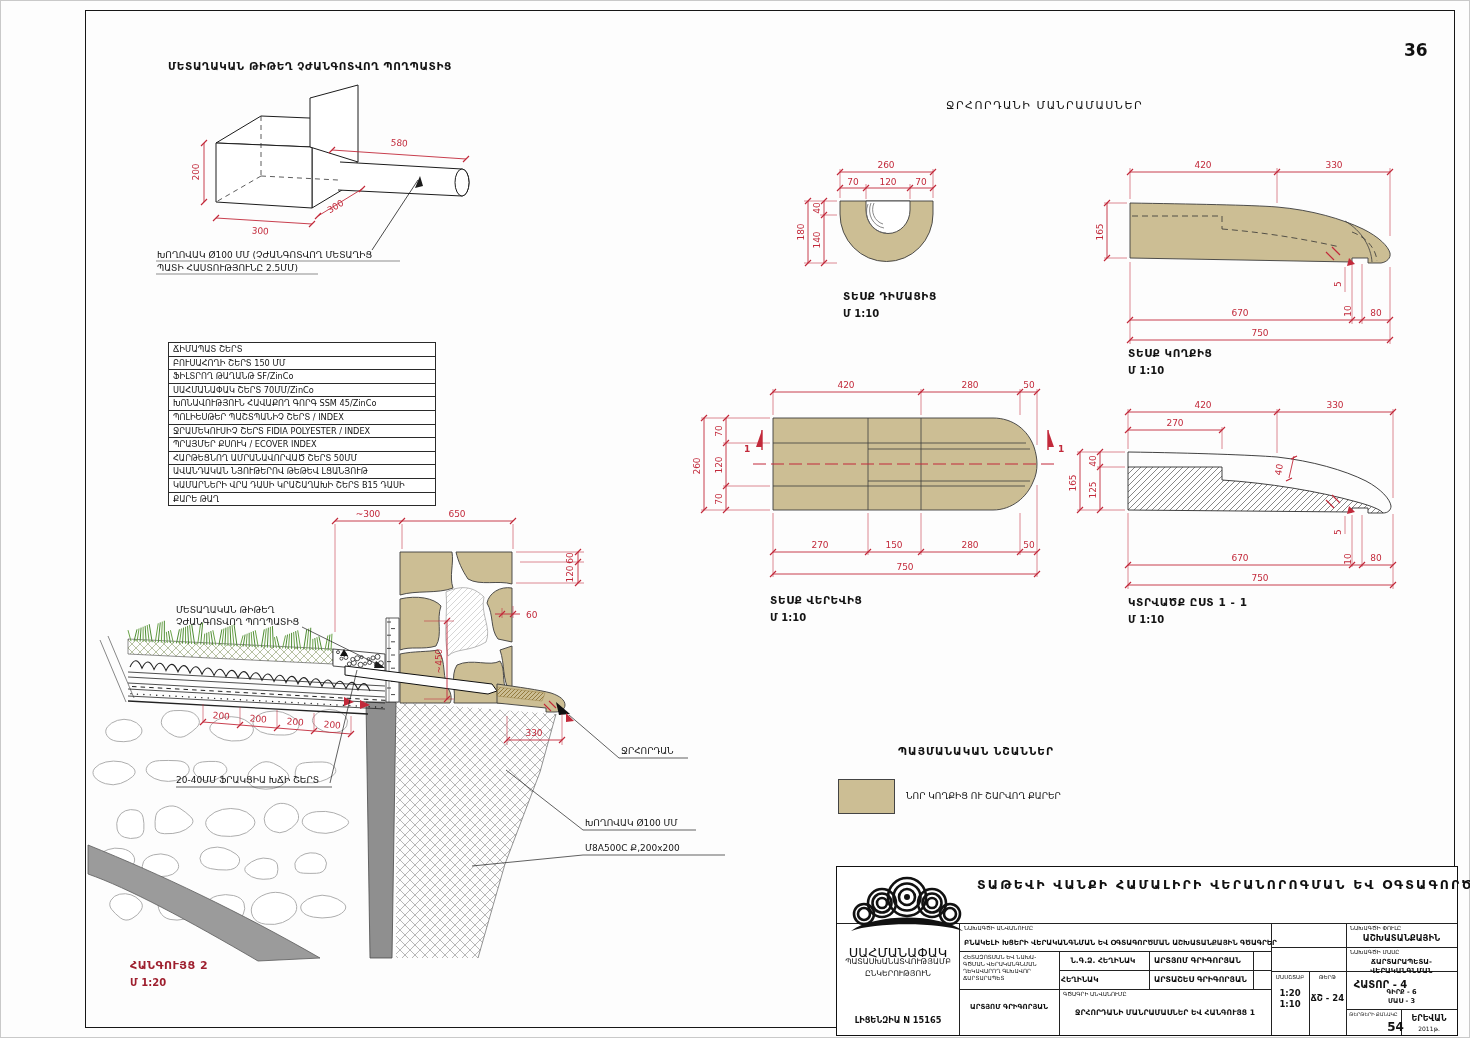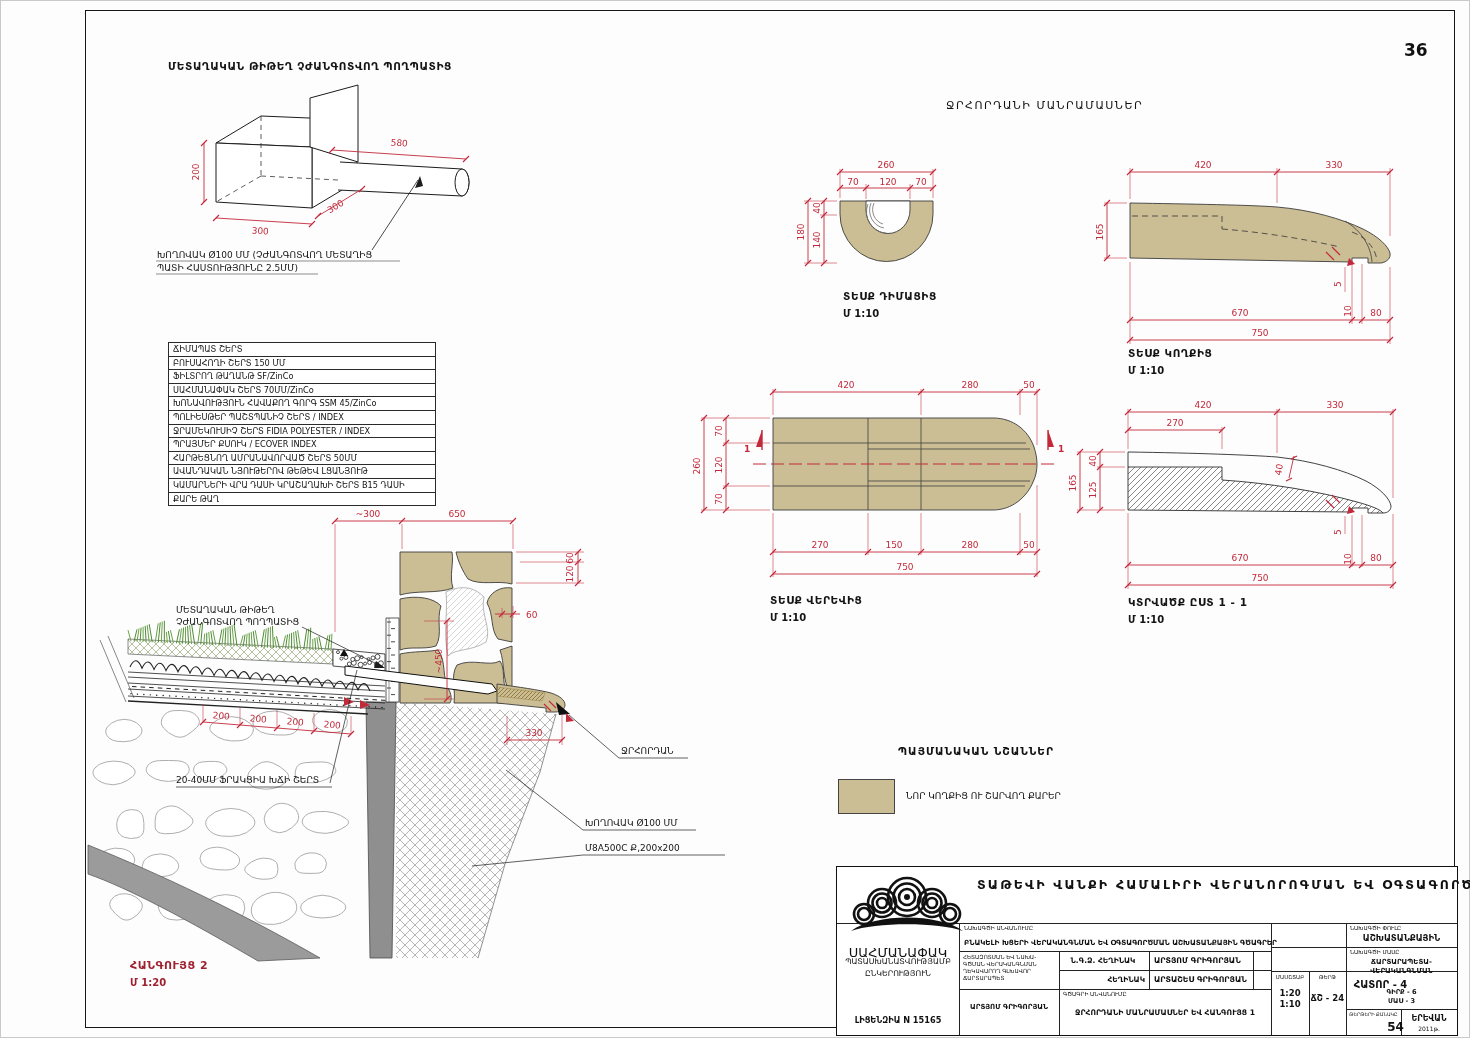--- a/index.html
+++ b/index.html
@@ -546,21 +546,21 @@
   <div class="tx b ctr" style="left:0;top:148px;width:122px;font-size:8.2px">ԼԻՑԵՆԶԻԱ N 15165</div>
 
   <div class="tx" style="left:127px;top:58px;font-size:5.6px">ՆԱԽԱԳԾԻ ԱՆՎԱՆՈՒՄԸ</div>
   <div class="tx b" style="left:127px;top:71px;font-size:7.2px">ԲՆԱԿԵԼԻ ԽՑԵՐԻ ՎԵՐԱԿԱՆԳՆՄԱՆ ԵՎ ՕԳՏԱԳՈՐԾՄԱՆ ԱՇԽԱՏԱՆՔԱՅԻՆ ԳԾԱԳՐԵՐ</div>
   <div class="tx" style="left:126px;top:87px;font-size:5.6px">ՀԵՏԱԶՈՏՄԱՆ ԵՎ ՆԱԽԱ-</div>
   <div class="tx" style="left:126px;top:94px;font-size:5.6px">ԳԾՄԱՆ ՎԵՐԱԿԱՆԳՆՄԱՆ</div>
   <div class="tx" style="left:126px;top:101px;font-size:5.6px">ՂԵԿԱՎԱՐՈՂ ԳԼԽԱՎՈՐ</div>
   <div class="tx" style="left:126px;top:108px;font-size:5.6px">ՃԱՐՏԱՐԱՊԵՏ</div>
   <div class="tx b ctr" style="left:123px;top:136px;width:98px;font-size:7px">ԱՐՏՅՈՄ ԳՐԻԳՈՐՅԱՆ</div>
   <div class="tx b" style="left:224px;top:89px;width:84px;text-align:center;font-size:7.5px">Ն.Գ.Ձ. ՀԵՂԻՆԱԿ</div>
-  <div class="tx b" style="left:224px;top:108px;width:84px;text-align:right;font-size:7.5px">ՀԵՂԻՆԱԿ</div>
+  <div class="tx b" style="left:224px;top:108px;width:84px;text-align:left;font-size:7.5px">ՀԵՂԻՆԱԿ</div>
   <div class="tx b" style="left:317px;top:89px;font-size:7.8px">ԱՐՏՅՈՄ ԳՐԻԳՈՐՅԱՆ</div>
   <div class="tx b" style="left:317px;top:108px;font-size:7.8px">ԱՐՏԱՇԵՍ ԳՐԻԳՈՐՅԱՆ</div>
   <div class="tx" style="left:226px;top:124px;font-size:5.6px">ԳԾԱԳՐԻ ԱՆՎԱՆՈՒՄԸ</div>
   <div class="tx b ctr" style="left:222px;top:141px;width:212px;font-size:7.6px">ՋՐՀՈՐԴԱՆԻ ՄԱՆՐԱՄԱՍՆԵՐ ԵՎ ՀԱՆԳՈՒՅՑ 1</div>
 
   <div class="tx" style="left:513px;top:58px;font-size:5.6px">ՆԱԽԱԳԾԻ ՓՈՒԼԸ</div>
   <div class="tx b ctr" style="left:509px;top:66px;width:111px;font-size:8.5px">ԱՇԽԱՏԱՆՔԱՅԻՆ</div>
   <div class="tx" style="left:513px;top:82px;font-size:5.6px">ՆԱԽԱԳԾԻ ՄԱՍԸ</div>
   <div class="tx b ctr" style="left:509px;top:91px;width:111px;font-size:7px">ՃԱՐՏԱՐԱՊԵՏԱ-</div>
   <div class="tx b ctr" style="left:509px;top:100px;width:111px;font-size:7px">ՎԵՐԱԿԱՆԳՆՄԱՆ</div>

